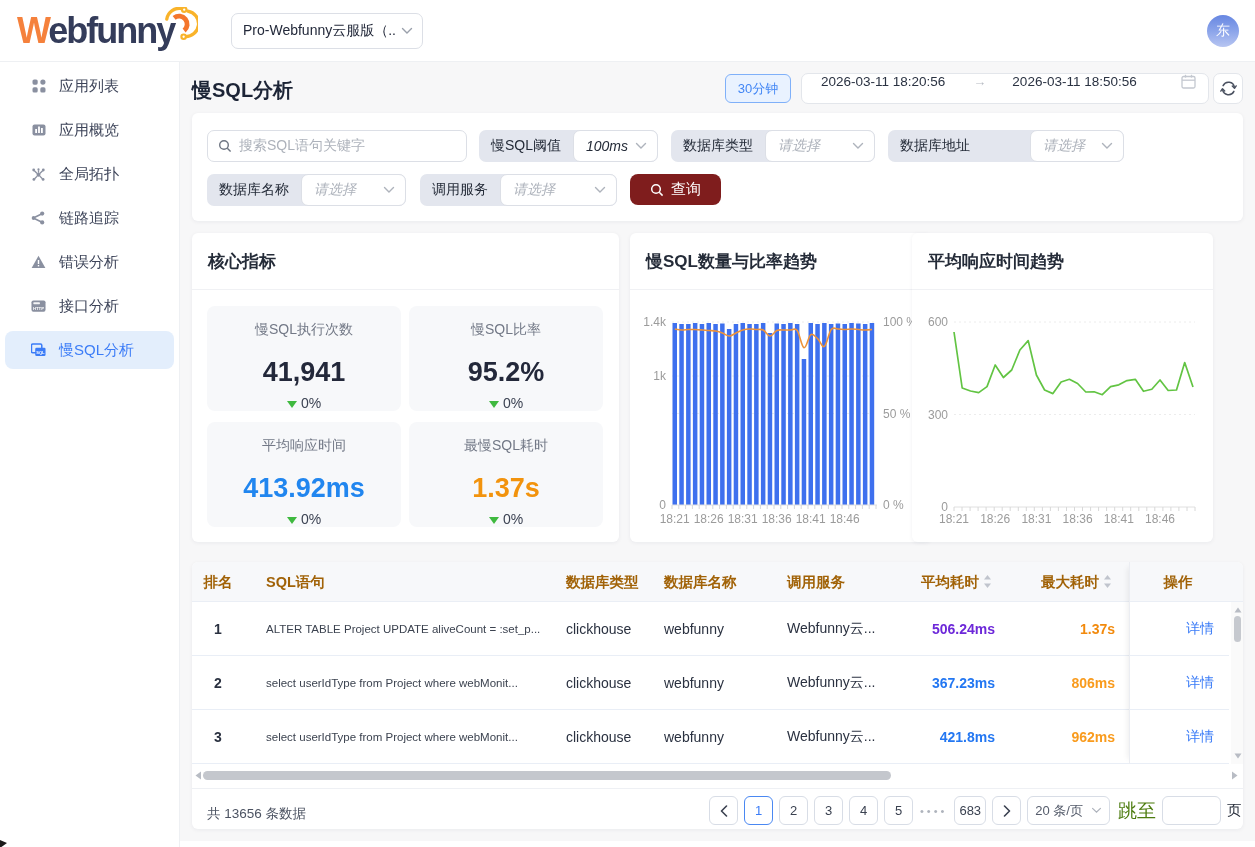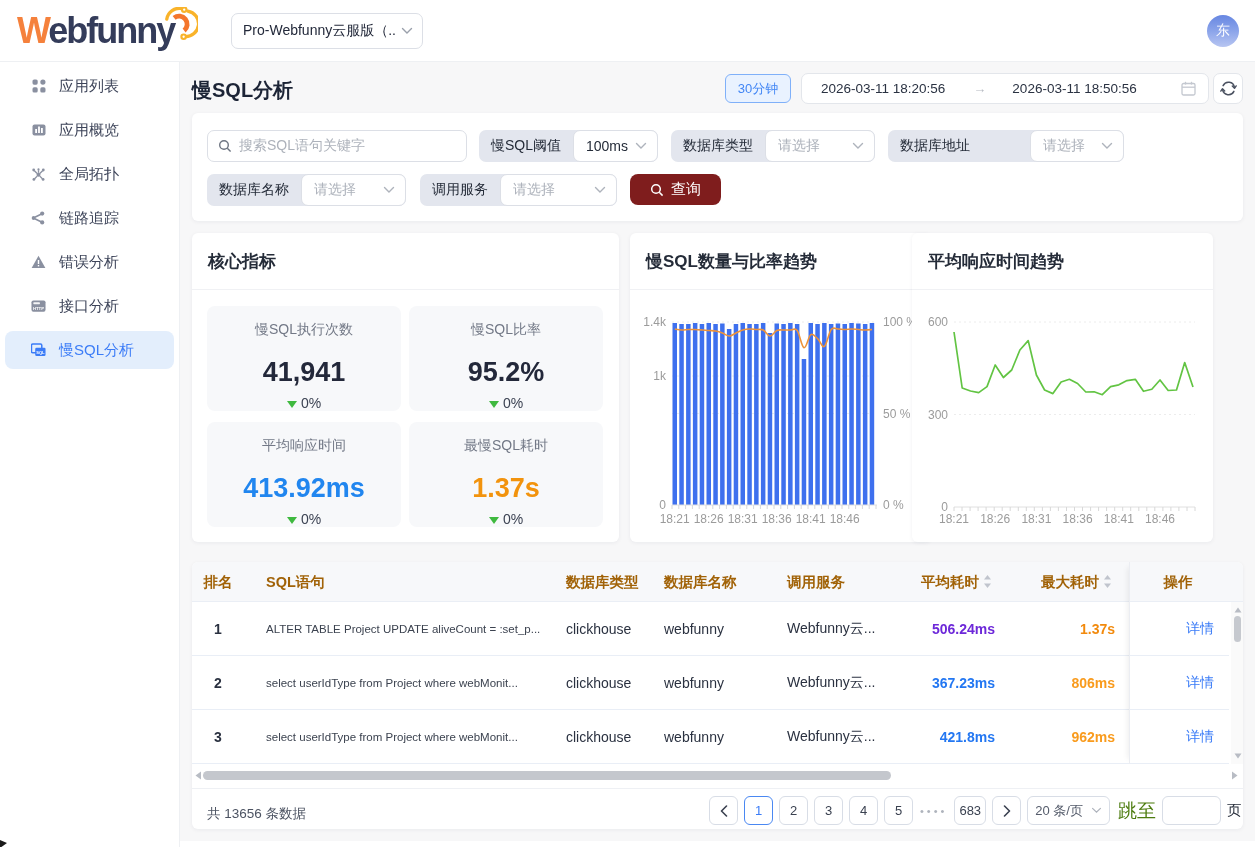--- a/index.html
+++ b/index.html
@@ -14,31 +14,31 @@
 .avatar { position:absolute; left:1207px; top:15px; width:32px; height:32px; border-radius:50%; background:linear-gradient(180deg,#6787e2 0%,#8ba4ea 50%,#b7c5f1 100%); color:#fff; font-size:14px; display:flex; align-items:center; justify-content:center; }
 .sidebar { position:absolute; left:0; top:62px; width:180px; height:785px; background:#fff; border-right:1px solid #eef0f3; z-index:5; }
 .menu { padding:5px 5px 0 5px; }
 .menu-item { height:38px; margin:0 0 6px 0; border-radius:8px; display:flex; align-items:center; padding-left:26px; font-size:15px; color:#3d4459; cursor:default; }
 .menu-item .mi { width:15px; height:15px; margin-right:13px; display:flex; align-items:center; justify-content:center; }
 .menu-item.active { background:#e3eefc; color:#3b7cf7; }
 .main { position:absolute; left:180px; top:62px; width:1075px; height:779px; background:#f7f7f8; }
 .titlebar { position:absolute; left:12px; top:12px; width:1051px; height:46px; }
 .page-title { position:absolute; left:0; top:3px; font-size:20px; font-weight:bold; color:#1c2436; }
 .btn-30 { position:absolute; left:533px; top:0px; width:66px; height:29px; background:#e9f2ff; border:1px solid #7fb0f9; border-radius:6px; color:#4286f5; font-size:13px; display:flex; align-items:center; justify-content:center; }
-.datebox { position:absolute; left:609px; top:-1px; width:408px; height:31px; background:#fff; border:1px solid #e3e6eb; border-radius:7px; display:flex; align-items:center; font-size:13.5px; color:#2a3242; padding:0 12px 0 19px; }
+.datebox { position:absolute; left:609px; top:-1px; width:408px; height:31px; background:#fff; border:1px solid #e3e6eb; border-radius:7px; display:flex; align-items:flex-start; font-size:13.5px; color:#2a3242; padding:0 12px 0 19px; }
 .datebox .arr { color:#b6bac2; margin:0 26px 0 28px; font-size:13px; }
 .datebox .cal { margin-left:auto; }
 .refresh { position:absolute; left:1021px; top:-1px; width:30px; height:31px; background:#fff; border:1px solid #e3e6eb; border-radius:7px; display:flex; align-items:center; justify-content:center; }
 .filter-card { position:absolute; left:12px; top:51px; width:1051px; height:108px; background:#fff; border-radius:6px; box-shadow:0 1px 4px rgba(20,30,60,0.06); }
 .frow { position:absolute; left:0; height:32px; display:flex; }
 .search { position:absolute; left:15px; top:0; width:260px; height:32px; border:1px solid #dcdfe6; border-radius:7px; display:flex; align-items:center; padding:0 10px; color:#adb2bb; font-size:14px; }
 .search svg { margin-right:7px; }
 .fgroup { position:absolute; top:0; height:32px; background:#e3e6ee; border-radius:7px; display:flex; align-items:center; }
 .flabel { font-size:14px; color:#242b38; padding:0 12px; white-space:nowrap; }
-.fsel { height:32px; background:#fff; border:1px solid #dcdfe6; border-radius:7px; display:flex; align-items:center; padding:0 10px 0 12px; font-size:14px; color:#adb2bb; margin-left:auto; }
+.fsel { height:32px; background:#fff; border:1px solid #dcdfe6; border-radius:7px; display:flex; align-items:center; padding:0 10px 0 12px; font-size:14px; color:#adb2bb; margin-left:auto;font-style:italic; }
 .fsel .chev { margin-left:auto; }
 .btn-query { position:absolute; top:0; width:91px; height:31px; background:#7f1d1d; border-radius:8px; color:#fff; font-size:15px; display:flex; align-items:center; justify-content:center; gap:7px; }
 .card { position:absolute; top:171px; background:#fff; border-radius:6px; height:309px; box-shadow:0 1px 4px rgba(20,30,60,0.06); }
 .card-h { height:57px; border-bottom:1px solid #f0f1f4; display:flex; align-items:center; padding-left:16px; font-size:17px; font-weight:bold; color:#242b38; }
 .mbox { position:absolute; background:#f7f8fa; border-radius:8px; width:194px; height:105px; text-align:center; }
 .mbox .ml { margin-top:15px; font-size:14px; color:#727886; }
 .mbox .mv { margin-top:18px; font-size:27px; font-weight:bold; color:#23283a; }
 .mbox .md { margin-top:7px; font-size:14px; color:#3b4252; }
 .tri-down { display:inline-block; width:0; height:0; border-left:5px solid transparent; border-right:5px solid transparent; border-top:7px solid #3fb93f; margin-right:4px; }
 .table-card { position:absolute; left:12px; top:500px; width:1051px; height:267px; background:#fff; border-radius:6px; box-shadow:0 1px 4px rgba(20,30,60,0.06); }

